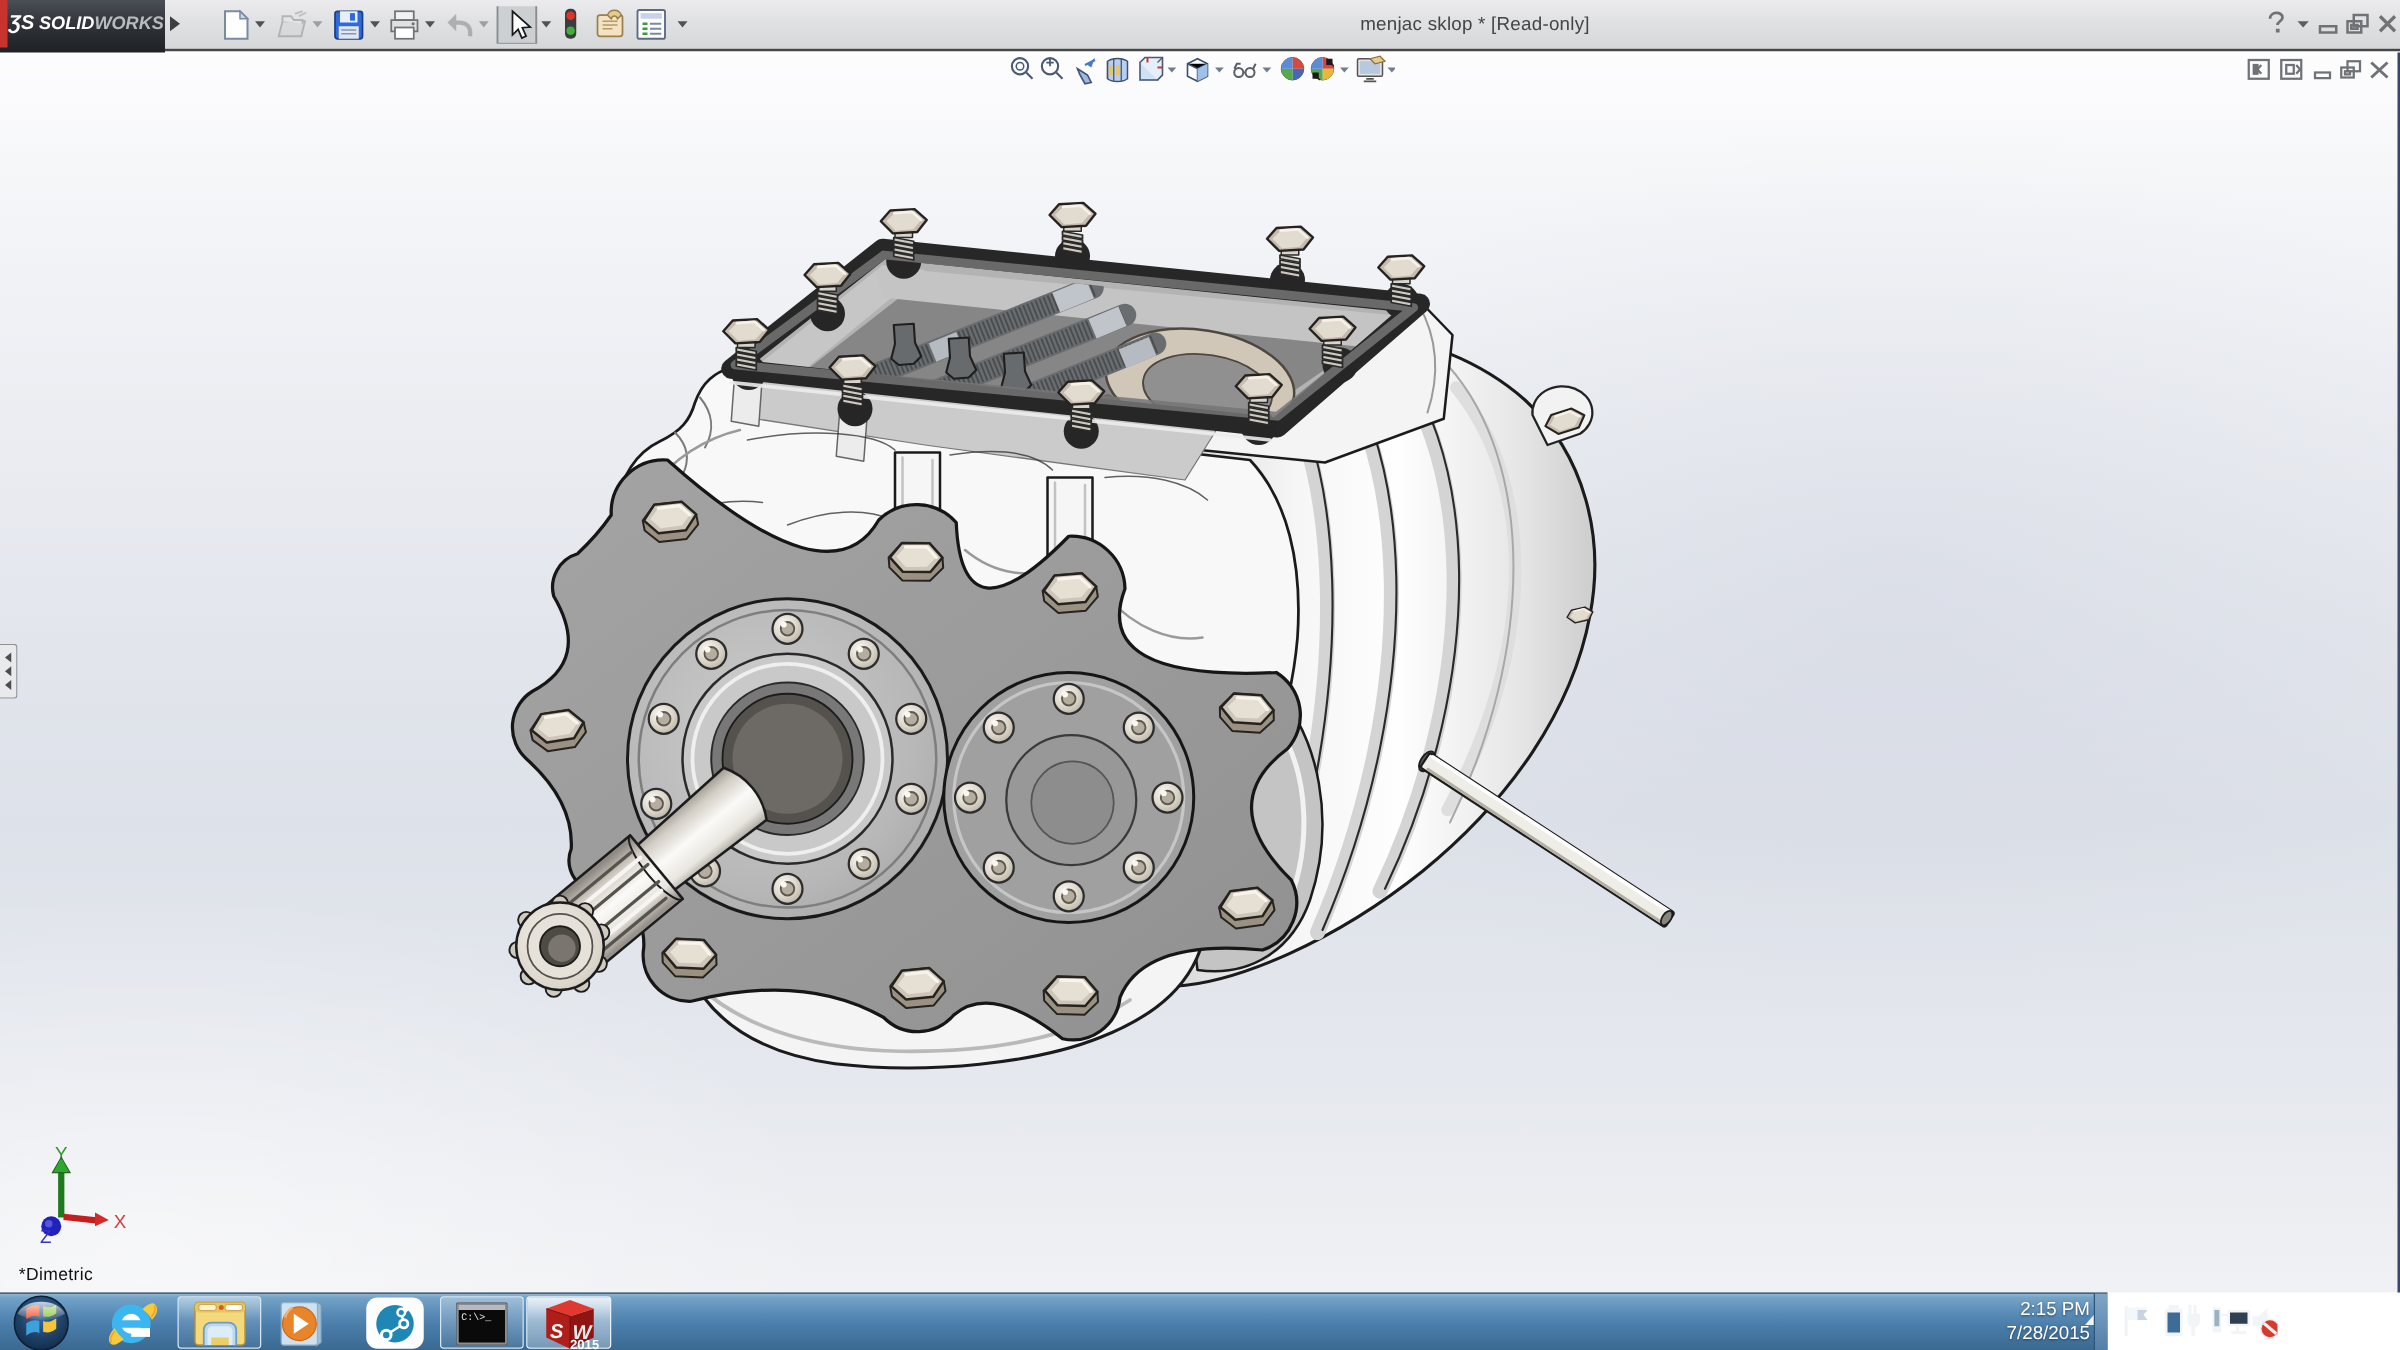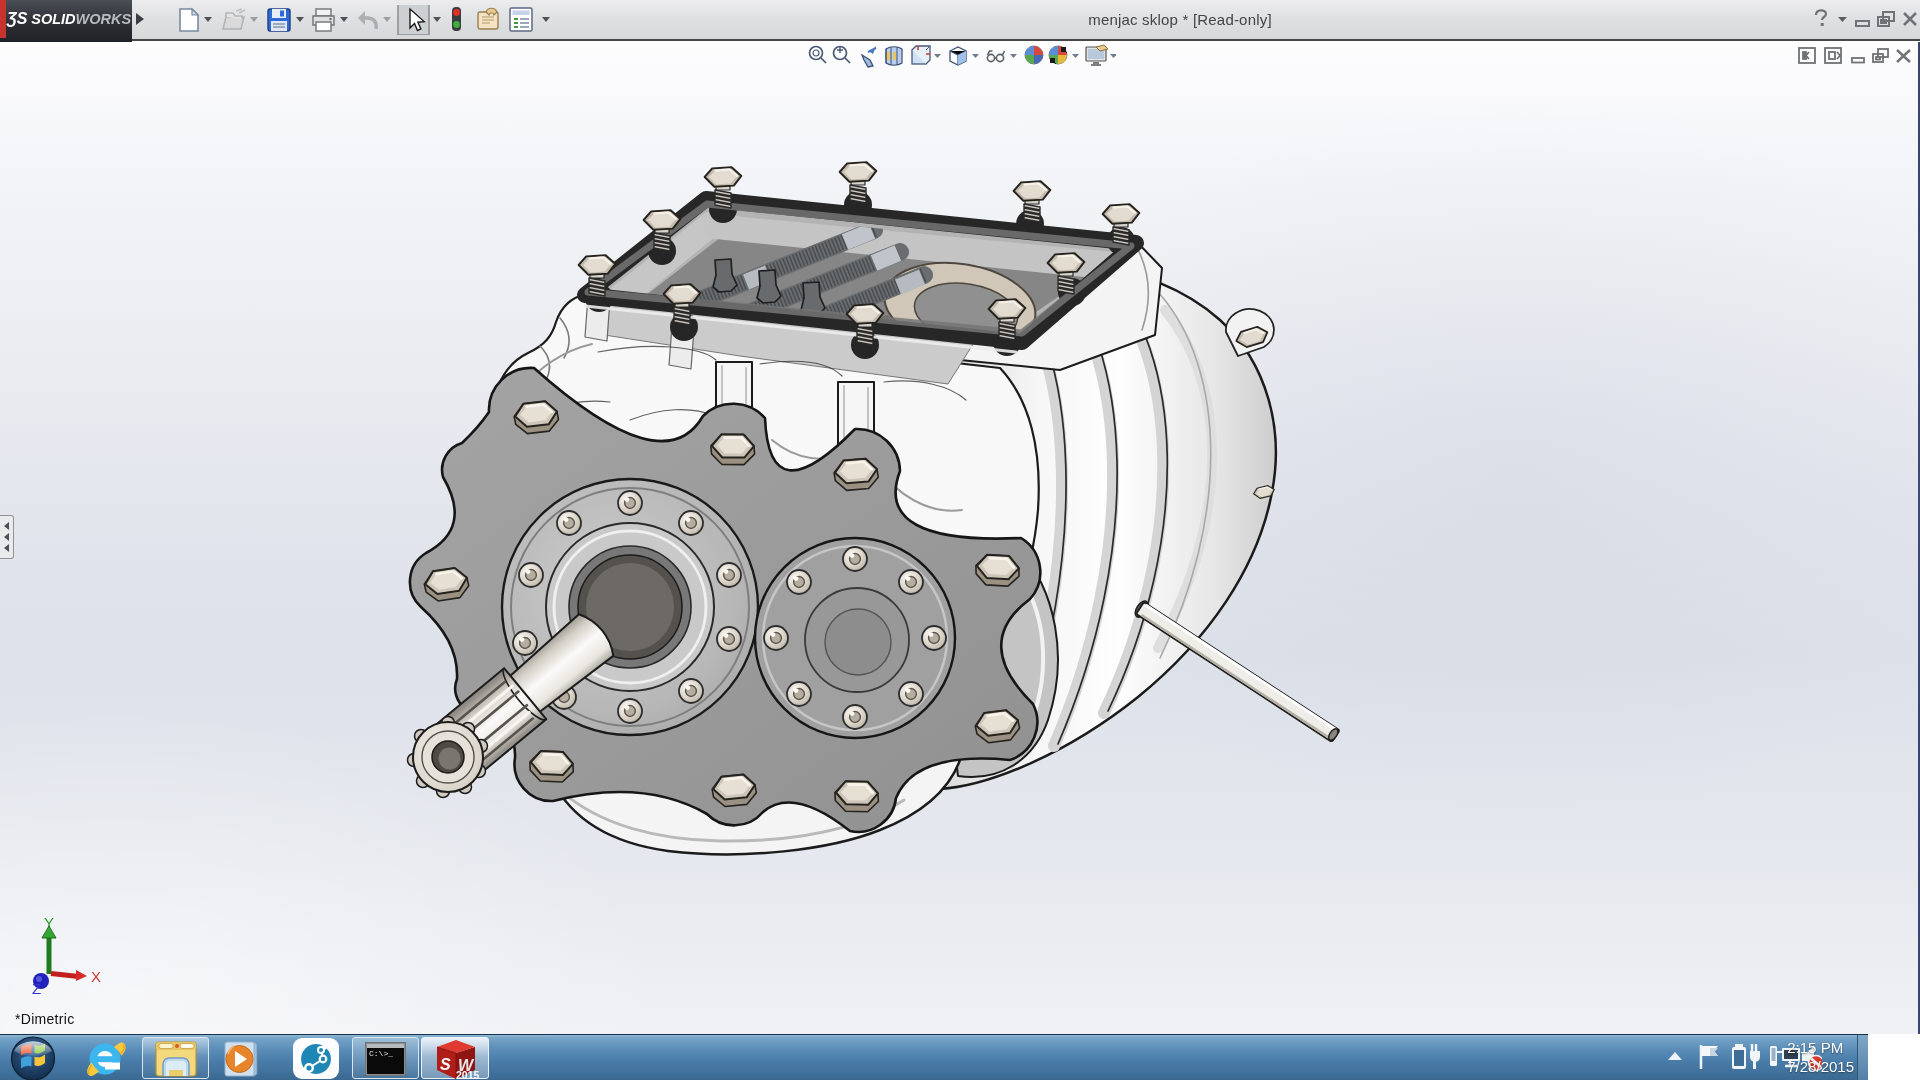--- a/index.html
+++ b/index.html
@@ -16,26 +16,26 @@
 #title{position:absolute;left:0;top:11px;width:2360px;text-align:center;font-size:15px;color:#444;letter-spacing:.2px}
 .tbicons{position:absolute;top:5px;height:30px}
 
 #viewport{position:absolute;left:0;top:42px;width:1920px;height:992px;
  background:linear-gradient(180deg,#fdfdfe 0%,#f3f4f7 14%,#e2e5ec 48%,#dde1e9 62%,#e5e8ee 82%,#f0f1f4 100%)}
 #vpright{position:absolute;right:0px;top:0;width:2px;height:992px;background:#39456e}
 #lefttab{position:absolute;left:0px;top:473px;width:14px;height:44px;background:#e9eaec;border:1px solid #8f9194;border-left:none;border-radius:0 3px 3px 0;display:flex;flex-direction:column;align-items:center;justify-content:center;gap:3px}
 .ltar{width:0;height:0;border-right:5px solid #4c4e52;border-top:4px solid transparent;border-bottom:4px solid transparent}
 #dimetric{position:absolute;left:15px;top:969px;font-size:14px;color:#111;letter-spacing:.3px}
 
-#taskbar{position:absolute;left:0;top:1034px;width:1868px;height:46px;
+#taskbar{position:absolute;left:0;top:1034px;width:1686px;height:46px;
  background:linear-gradient(180deg,#8fb7d3 0%,#74a3c7 7%,#5b8db8 32%,#4a7ca9 58%,#40719b 84%,#3a6890 100%);border-top:1px solid #16324f}
 .tile{position:absolute;top:2px;height:42px;border-radius:3px}
 .tile.b{border:1px solid #d8e6f2;background:linear-gradient(180deg,rgba(255,255,255,.45),rgba(255,255,255,.12) 45%,rgba(255,255,255,.05))}
 .tile.active{border:1px solid #e9f2fa;background:linear-gradient(180deg,rgba(255,255,255,.85),rgba(255,255,255,.45) 45%,rgba(230,240,250,.35))}
-#clock{position:absolute;right:14px;top:3px;text-align:left;color:#fff;font-size:15px;text-shadow:0 1px 2px rgba(0,0,0,.5);line-height:19px}
+#clock{position:absolute;right:14px;top:3px;text-align:right;color:#fff;font-size:15px;text-shadow:0 1px 2px rgba(0,0,0,.5);line-height:19px}
 #showdesk{position:absolute;right:0;top:0;width:11px;height:46px;border-left:1px solid #2d5578;background:linear-gradient(180deg,#7fa6c6,#527ea6)}
 </style>
 </head>
 <body>
 <div id="app">
 
   <div id="titlebar">
     <div id="title">menjac sklop * [Read-only]</div>
     <div id="logo">
         <div id="logored"></div>

